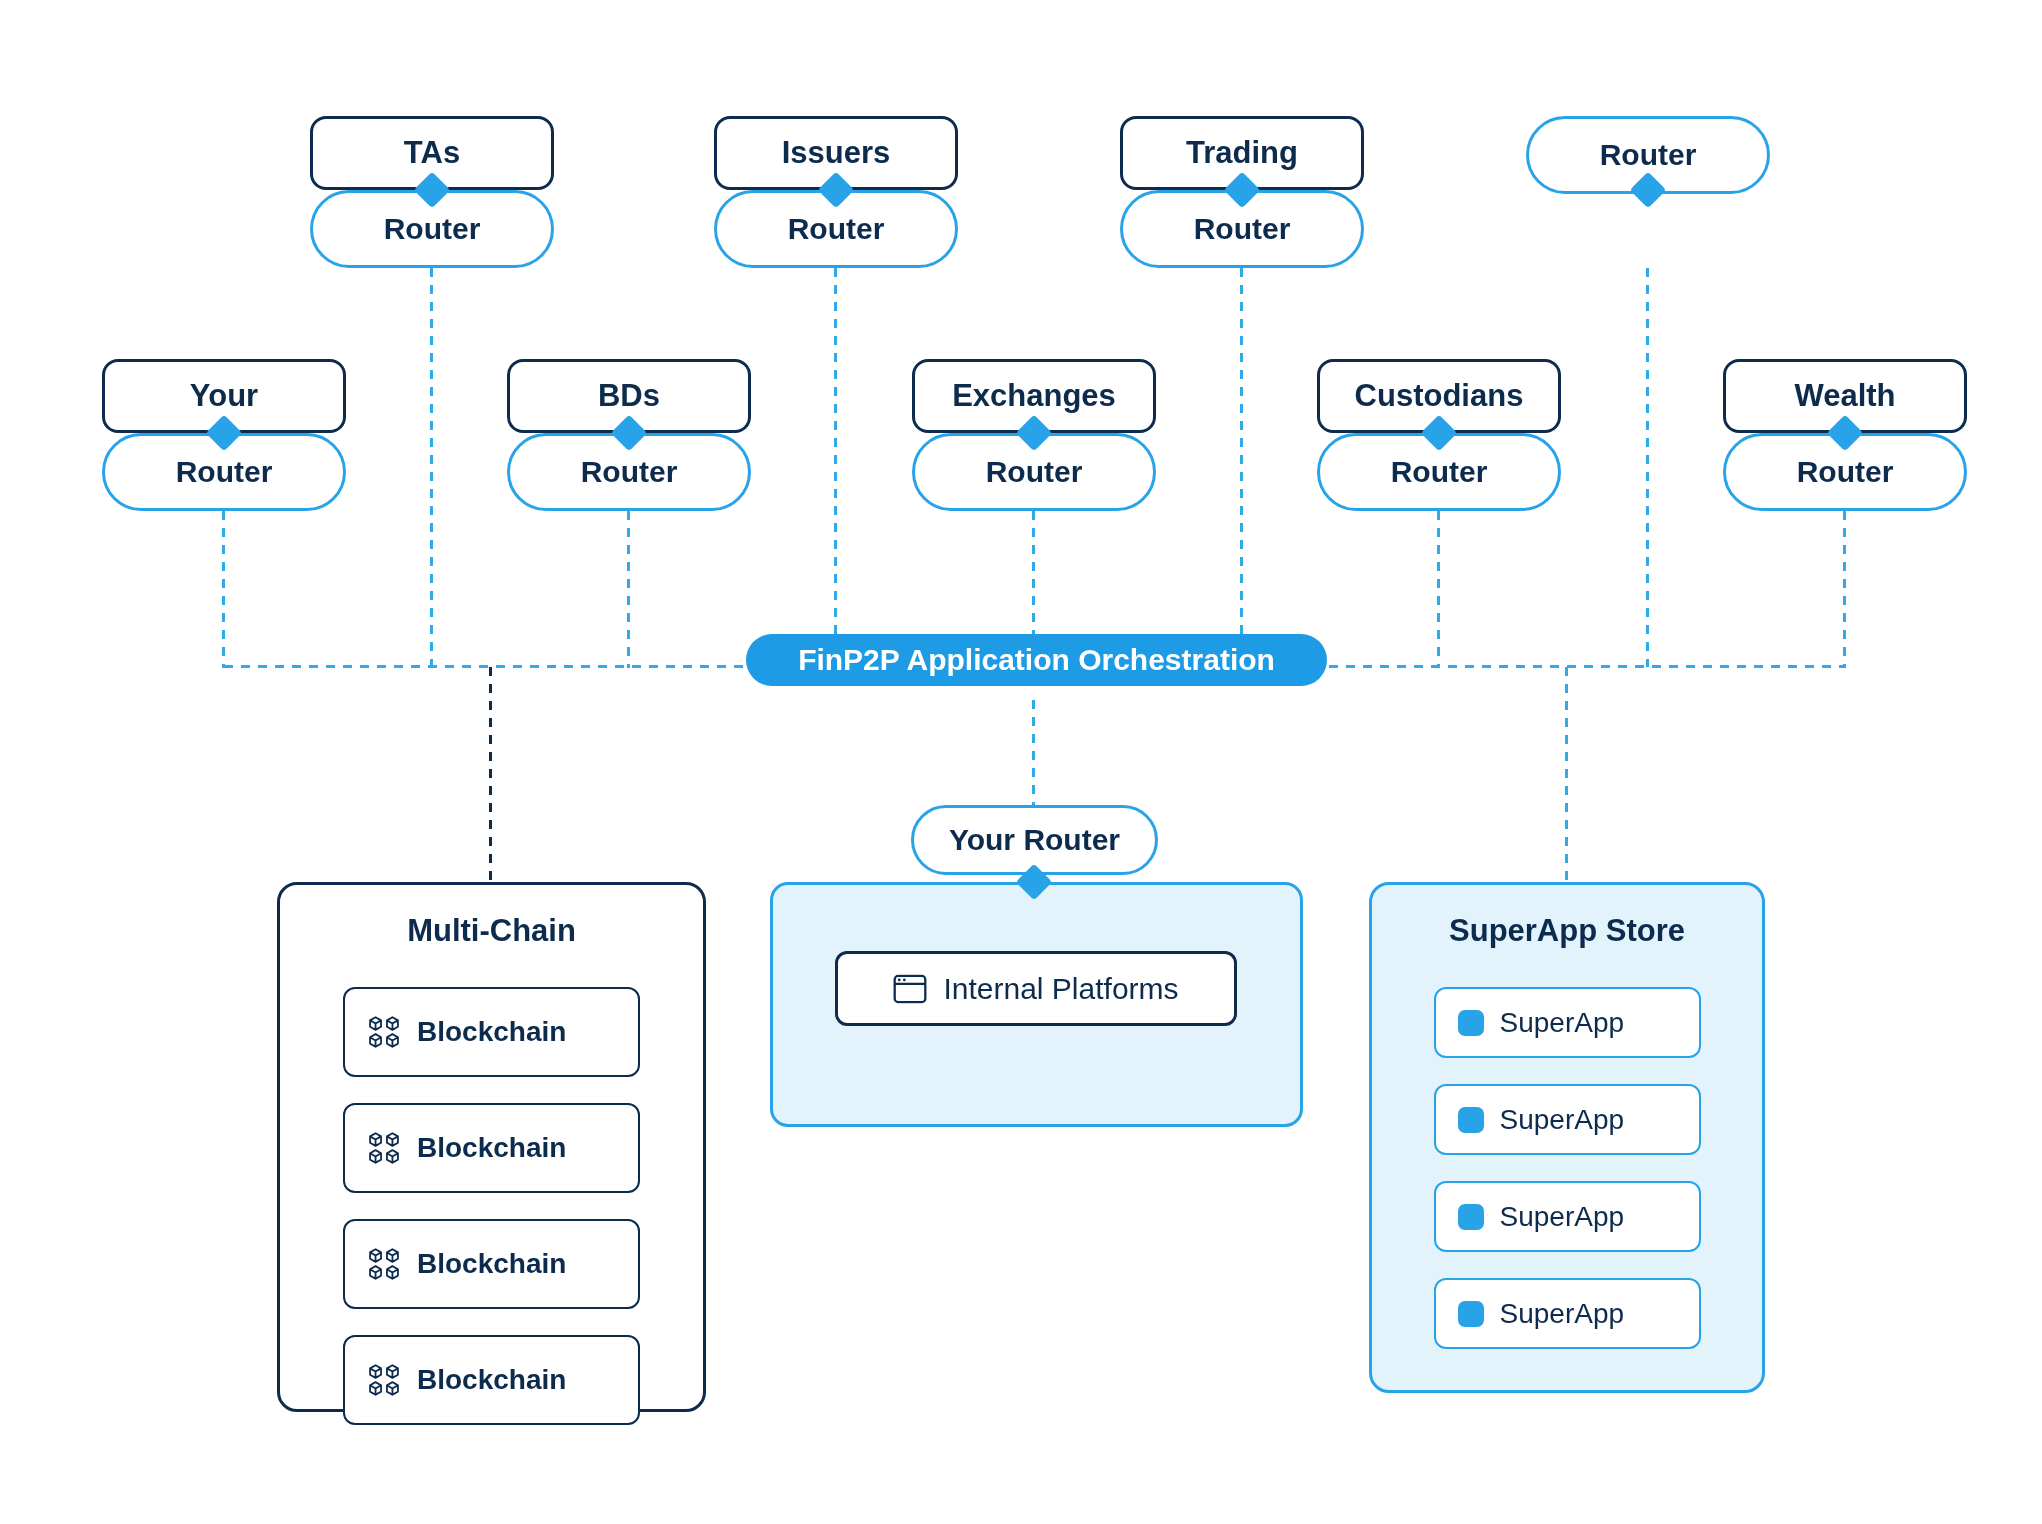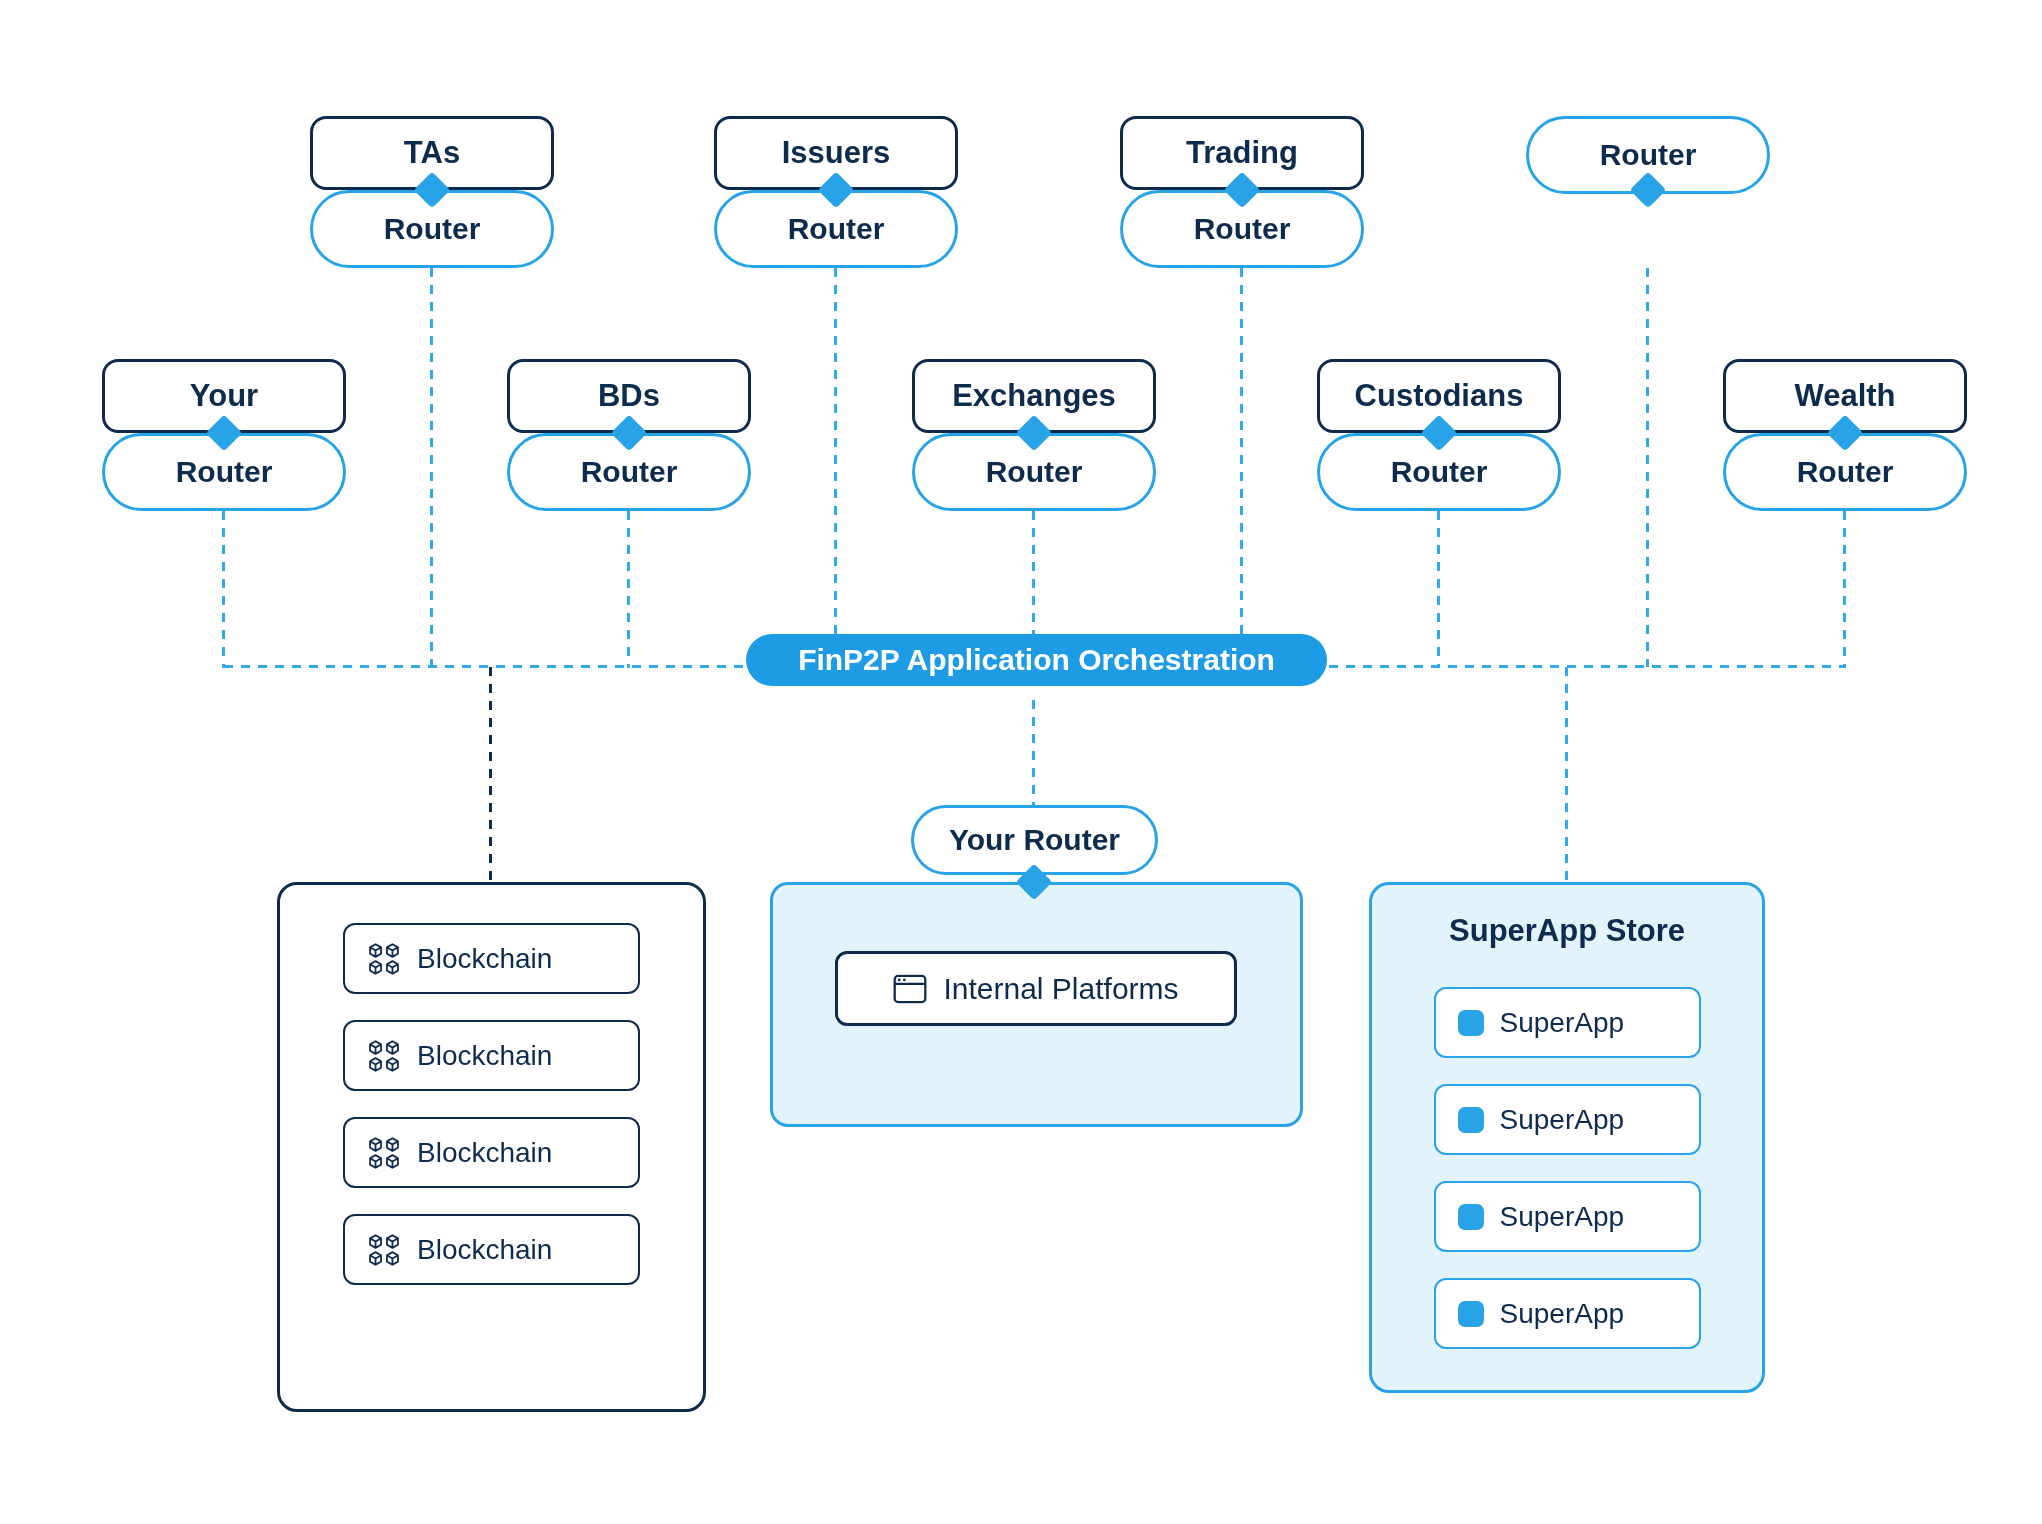--- a/index.html
+++ b/index.html
@@ -74,24 +74,24 @@
   .panel-superapp{
     left:1369px;top:882px;width:396px;height:511px;
     background:#E3F3FC;border:3px solid #29A3E8;border-radius:20px;
   }
   .panel-title{
     padding-top:28px;text-align:center;
     color:#0D2B4D;font-size:31px;font-weight:700;
   }
   .item-list{display:flex;flex-direction:column;align-items:center;gap:26px;margin-top:38px;}
   .chain-item{
-    box-sizing:border-box;width:297px;height:71px;background:#fff;
+    box-sizing:border-box;width:297px;height:90px;background:#fff;
     border:2.5px solid #0D2B4D;border-radius:12px;
     display:flex;align-items:center;gap:14px;padding-left:20px;
-    color:#0D2B4D;font-size:28px;font-weight:400;
+    color:#0D2B4D;font-size:28px;font-weight:700;
   }
   .superapp-item{
     box-sizing:border-box;width:267px;height:71px;background:#fff;
     border:2px solid #29A3E8;border-radius:12px;
     display:flex;align-items:center;gap:16px;padding-left:22px;
     color:#0D2B4D;font-size:28px;font-weight:500;
   }
   .superapp-icon{width:26px;height:26px;background:#29A3E8;border-radius:7px;flex:0 0 auto;}
   .chain-icon{width:38px;height:38px;flex:0 0 auto;}
   .window-icon{width:34px;height:30px;flex:0 0 auto;}
@@ -239,20 +239,21 @@
   <div class="panel panel-internal">
     <div class="platform-box">
       <svg class="window-icon" viewBox="0 0 30 26">
           <use href="#window-sym"></use>
         </svg>
       <span>Internal Platforms</span>
     </div>
   </div>
 
   <div class="panel panel-multichain">
+    <div class="panel-title">Multi-Chain</div>
     <div class="item-list">
       <div class="chain-item">
         <svg class="chain-icon" viewBox="0 0 36 36">
             <use href="#cubes-sym"></use>
           </svg>
         <span>Blockchain</span>
       </div>
       <div class="chain-item">
         <svg class="chain-icon" viewBox="0 0 36 36">
             <use href="#cubes-sym"></use>

